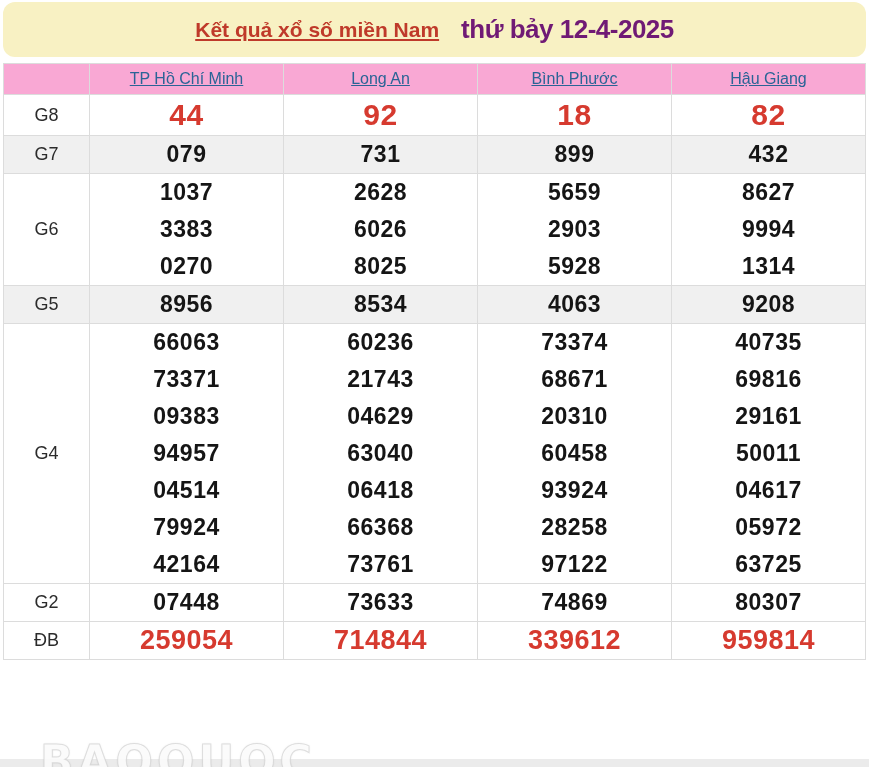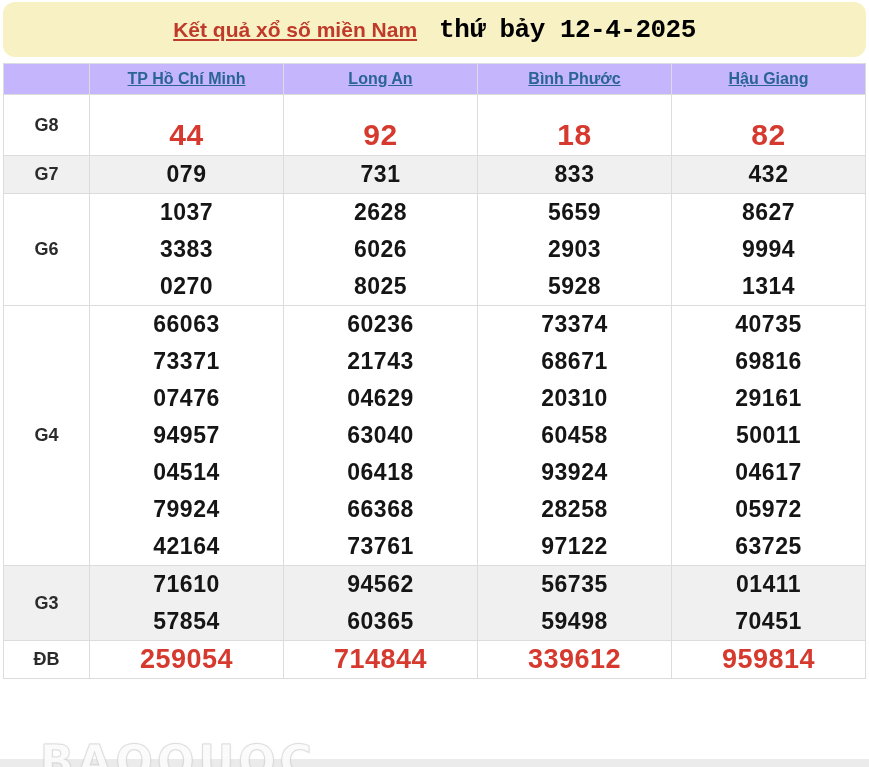--- a/index.html
+++ b/index.html
@@ -26,55 +26,54 @@
     height:55px;
     display:flex;align-items:center;justify-content:center;gap:22px;
     white-space:nowrap;
   }
   .banner-link{
     color:var(--title-link);
     font-weight:bold;font-size:21px;
     text-decoration:underline;cursor:pointer;
   }
   .banner-date{
-    color:#000000;font-weight:bold;font-size:26px;
+    color:#701a75;font-weight:bold;font-size:26px;
     letter-spacing:-0.5px;
-    font-family:Liberation Mono, monospace;
   }
 
   
   table.results{
     width:100%;border-collapse:collapse;margin-top:6px;
     table-layout:fixed;
   }
   table.results th,table.results td{
     border:1px solid var(--border);
     text-align:center;vertical-align:middle;
     background:#fff;
   }
   col.label-col{width:86px;}
   tr.head th{
-    background:#c4b5fd;height:31px;
-    font-size:16px;font-weight:bold;
+    background:#f9a8d4;height:31px;
+    font-size:16px;font-weight:normal;
   }
   tr.head th .col-link{
     color:var(--header-link);text-decoration:underline;cursor:pointer;
   }
   td.row-label{
-    font-size:18px;font-weight:bold;color:#2b2b2b;
+    font-size:18px;font-weight:normal;color:#2b2b2b;
     background:#fff;
   }
   td.prize-cell{padding:0;}
   .num{
     display:block;color:var(--num);
     font-weight:bold;font-size:23px;line-height:37px;
     letter-spacing:0.5px;
   }
   tr.shaded td{background:var(--stripe);}
-  tr.style-g8 .num{color:var(--big-red);font-size:30px;line-height:40px;margin-top:20px;}
+  tr.style-g8 .num{color:var(--big-red);font-size:30px;line-height:40px;}
   tr.style-g8 td{height:41px;}
   tr.style-db .num{color:var(--big-red);font-size:27px;line-height:37px;}
   tr.style-db td{height:38px;}
   tr.plain td{height:38px;}
 
   
   .watermark{
     position:absolute;left:40px;top:736px;
     font-size:44px;font-weight:bold;letter-spacing:4px;
     color:rgba(255,255,255,0.85);
@@ -135,21 +134,21 @@
         </tr>
         <tr class="style-plain plain shaded">
           <td class="row-label">G7</td>
           <td class="prize-cell">
             <span class="num">079</span>
           </td>
           <td class="prize-cell">
             <span class="num">731</span>
           </td>
           <td class="prize-cell">
-            <span class="num">833</span>
+            <span class="num">899</span>
           </td>
           <td class="prize-cell">
             <span class="num">432</span>
           </td>
         </tr>
         <tr class="style-plain plain">
           <td class="row-label">G6</td>
           <td class="prize-cell">
             <span class="num">1037</span>
             <span class="num">3383</span>
@@ -164,26 +163,41 @@
             <span class="num">5659</span>
             <span class="num">2903</span>
             <span class="num">5928</span>
           </td>
           <td class="prize-cell">
             <span class="num">8627</span>
             <span class="num">9994</span>
             <span class="num">1314</span>
           </td>
         </tr>
+        <tr class="style-plain plain shaded">
+          <td class="row-label">G5</td>
+          <td class="prize-cell">
+            <span class="num">8956</span>
+          </td>
+          <td class="prize-cell">
+            <span class="num">8534</span>
+          </td>
+          <td class="prize-cell">
+            <span class="num">4063</span>
+          </td>
+          <td class="prize-cell">
+            <span class="num">9208</span>
+          </td>
+        </tr>
         <tr class="style-plain plain">
           <td class="row-label">G4</td>
           <td class="prize-cell">
             <span class="num">66063</span>
             <span class="num">73371</span>
-            <span class="num">07476</span>
+            <span class="num">09383</span>
             <span class="num">94957</span>
             <span class="num">04514</span>
             <span class="num">79924</span>
             <span class="num">42164</span>
           </td>
           <td class="prize-cell">
             <span class="num">60236</span>
             <span class="num">21743</span>
             <span class="num">04629</span>
             <span class="num">63040</span>
@@ -203,37 +217,33 @@
           <td class="prize-cell">
             <span class="num">40735</span>
             <span class="num">69816</span>
             <span class="num">29161</span>
             <span class="num">50011</span>
             <span class="num">04617</span>
             <span class="num">05972</span>
             <span class="num">63725</span>
           </td>
         </tr>
-        <tr class="style-plain plain shaded">
-          <td class="row-label">G3</td>
-          <td class="prize-cell">
-            <span class="num">71610</span>
-            <span class="num">57854</span>
-          </td>
-          <td class="prize-cell">
-            <span class="num">94562</span>
-            <span class="num">60365</span>
-          </td>
-          <td class="prize-cell">
-            <span class="num">56735</span>
-            <span class="num">59498</span>
-          </td>
-          <td class="prize-cell">
-            <span class="num">01411</span>
-            <span class="num">70451</span>
+        <tr class="style-plain plain">
+          <td class="row-label">G2</td>
+          <td class="prize-cell">
+            <span class="num">07448</span>
+          </td>
+          <td class="prize-cell">
+            <span class="num">73633</span>
+          </td>
+          <td class="prize-cell">
+            <span class="num">74869</span>
+          </td>
+          <td class="prize-cell">
+            <span class="num">80307</span>
           </td>
         </tr>
         <tr class="style-db">
           <td class="row-label">ĐB</td>
           <td class="prize-cell">
             <span class="num">259054</span>
           </td>
           <td class="prize-cell">
             <span class="num">714844</span>
           </td>

